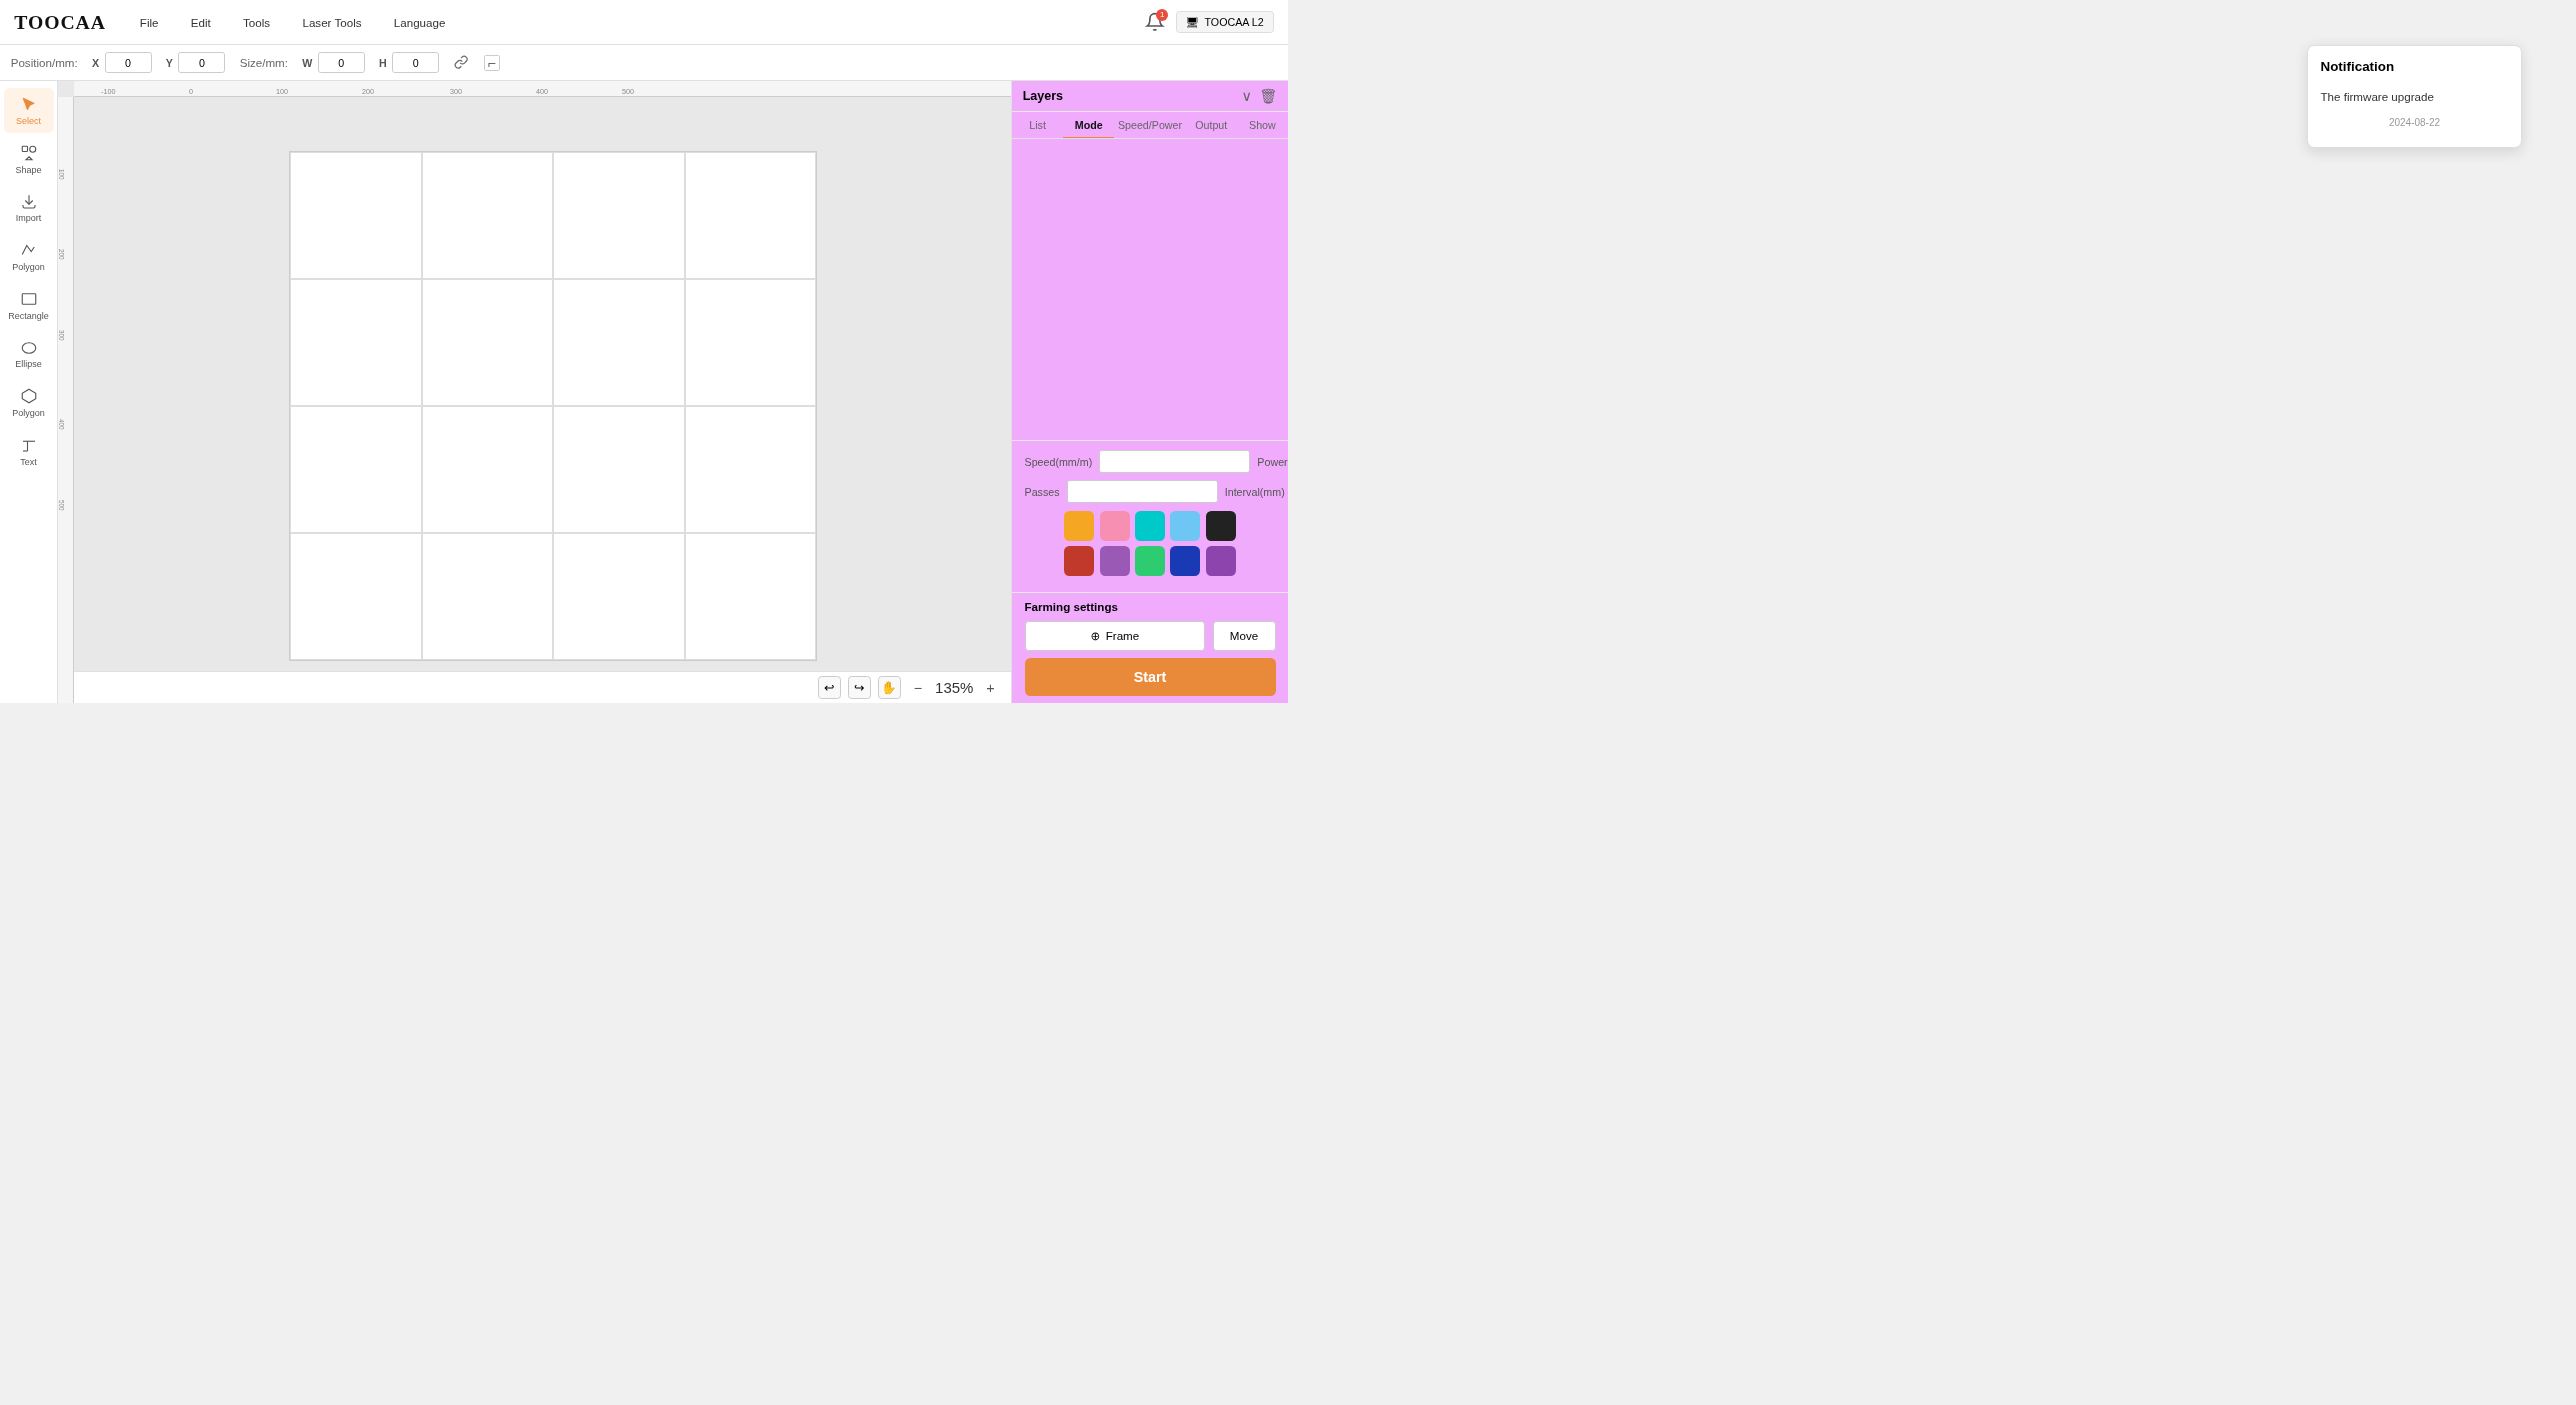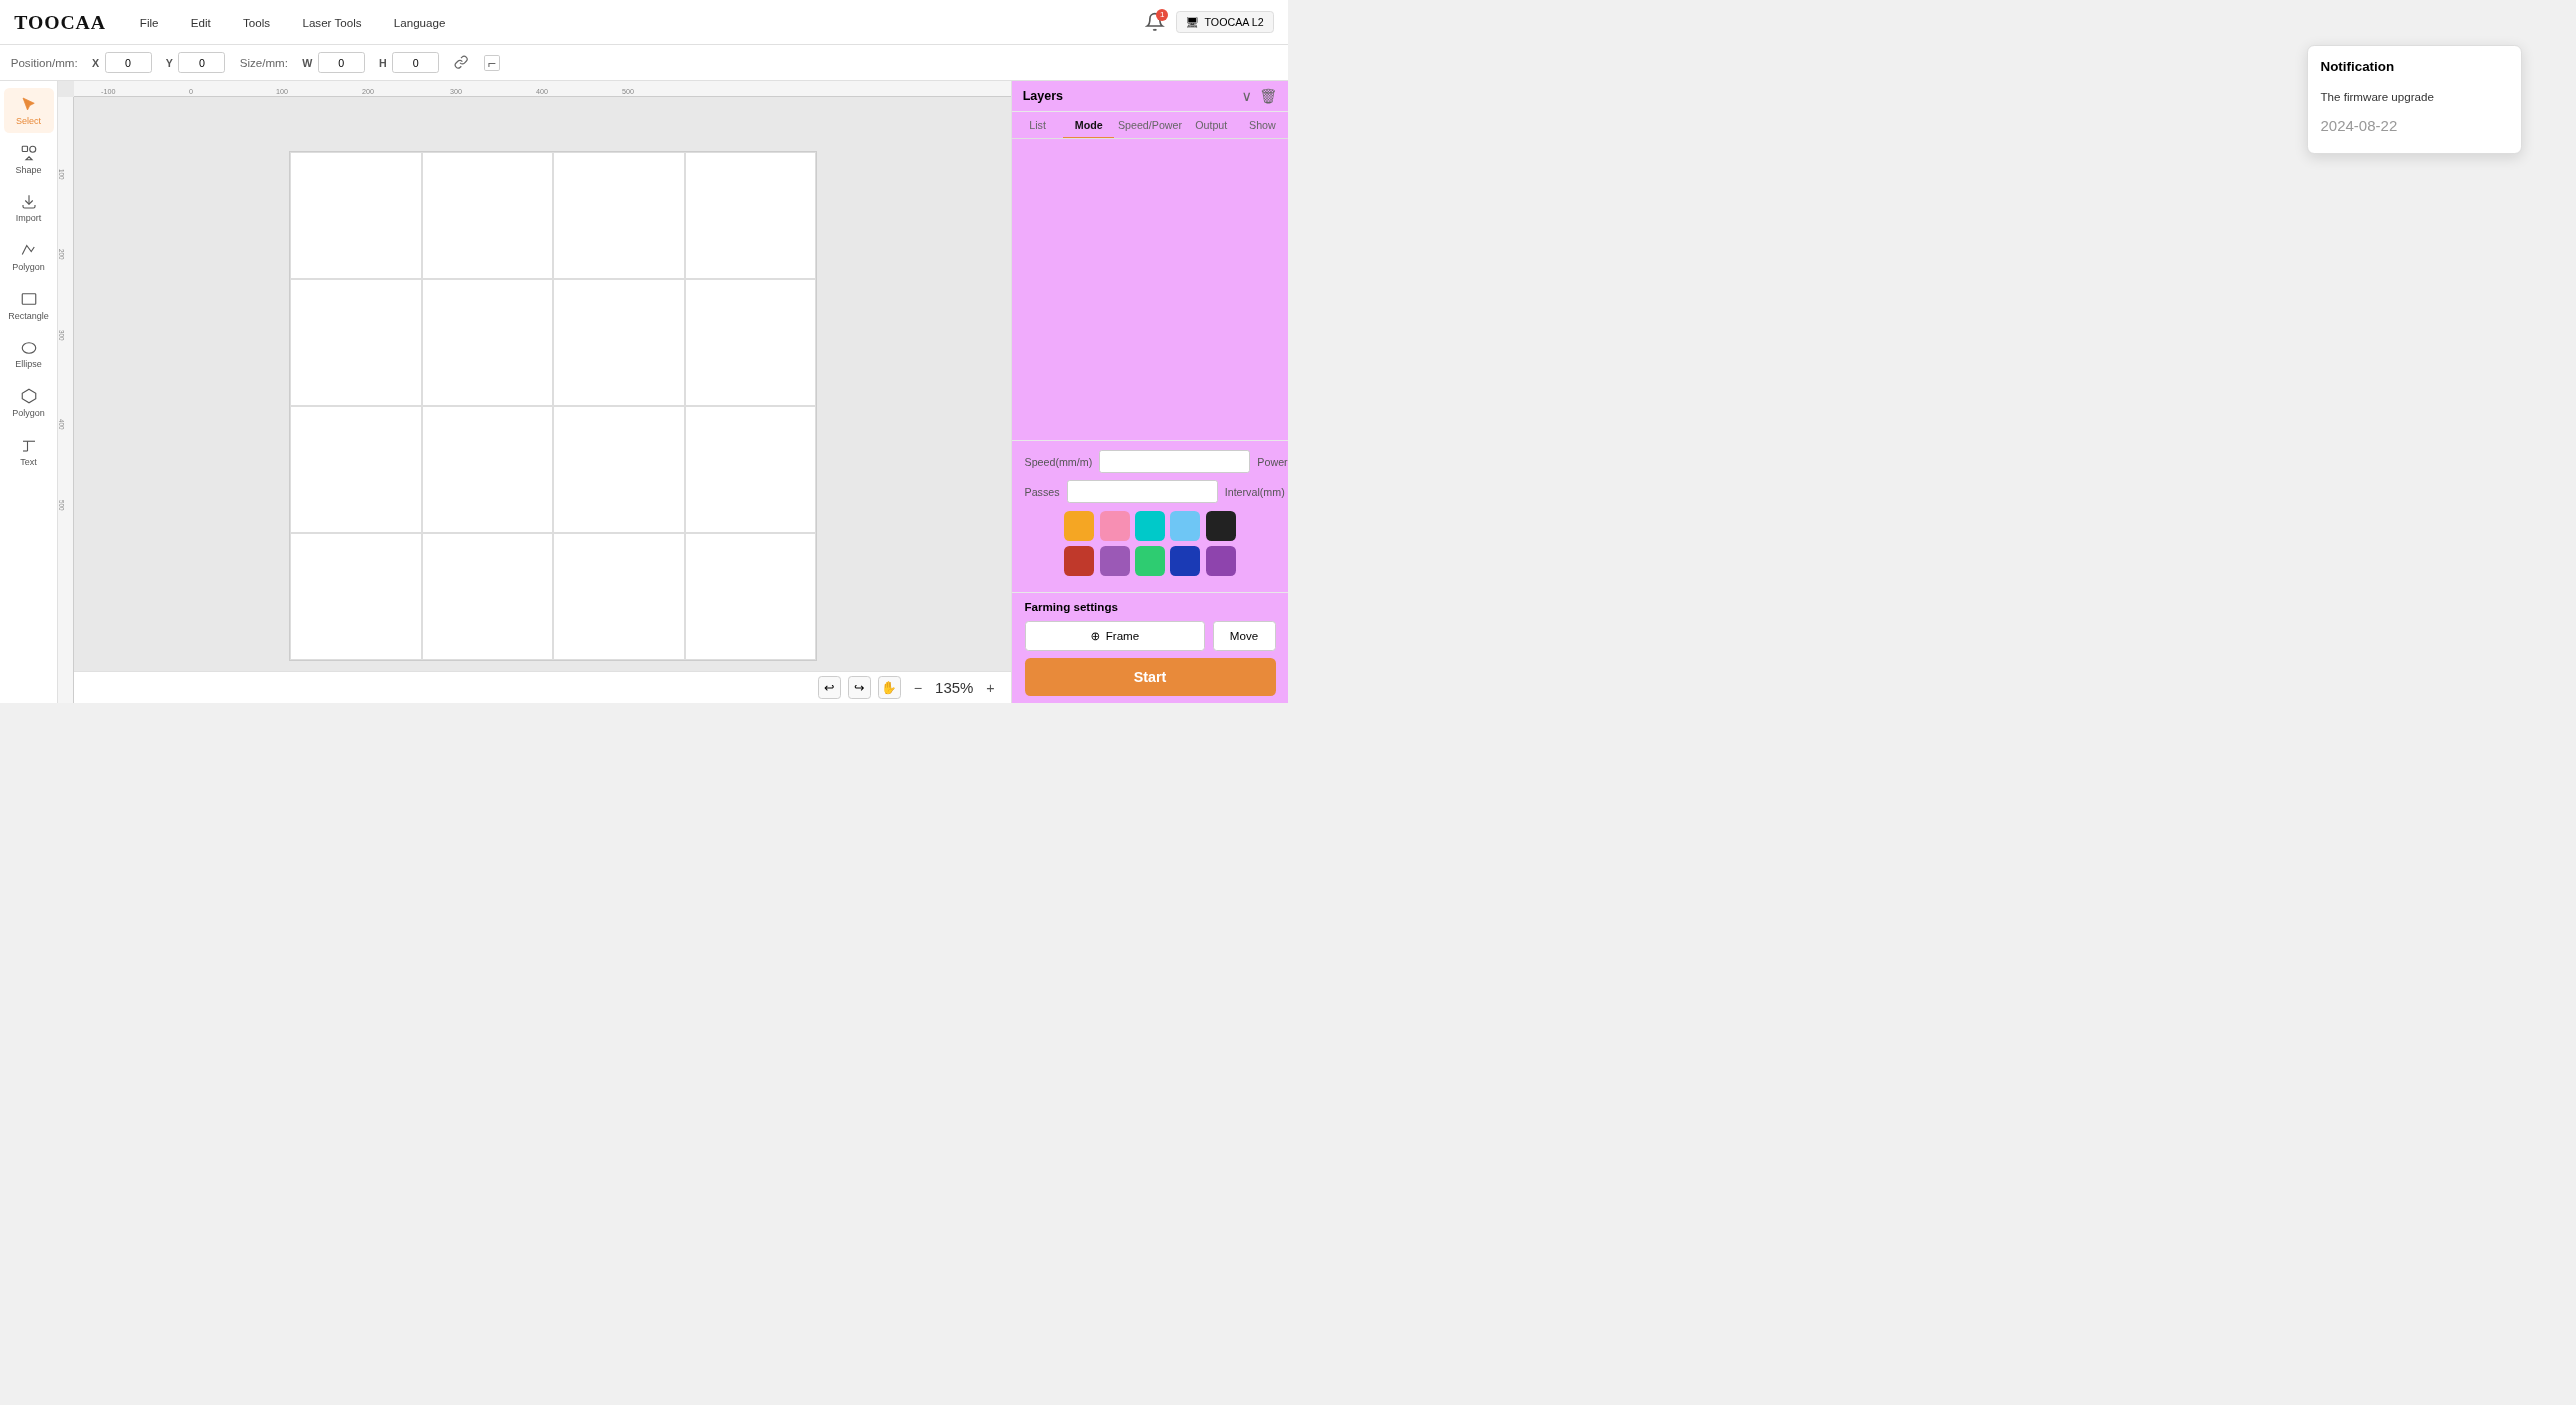--- a/index.html
+++ b/index.html
@@ -141,21 +141,21 @@
 
     
     #notification-panel {
       position: absolute; top: 45px; right: 54px;
       width: 215px; background: #fff; border: 0.9px solid #ddd; border-radius: 7.2px;
       box-shadow: 0 3.6px 14.3px rgba(0,0,0,0.12); z-index: 200; padding: 12.5px;
     }
     #notif-title { font-weight: 700; font-size: 13.4px; margin-bottom: 9px; }
     #notif-item { padding: 7.2px 0; }
     #notif-item-title { font-size: 11.6px; color: #333; margin-bottom: 14px; }
-    #notif-item-date { font-size: 15px; color: #999; }
+    #notif-item-date { font-size: 10px; color: #999; text-align: center; }
 
     
     svg { display: block; }
   </style>
 </head>
 <body>
 
 <div id="topbar">
   <div id="logo">TOOCAA</div>
   <div class="menu-item">File</div>

